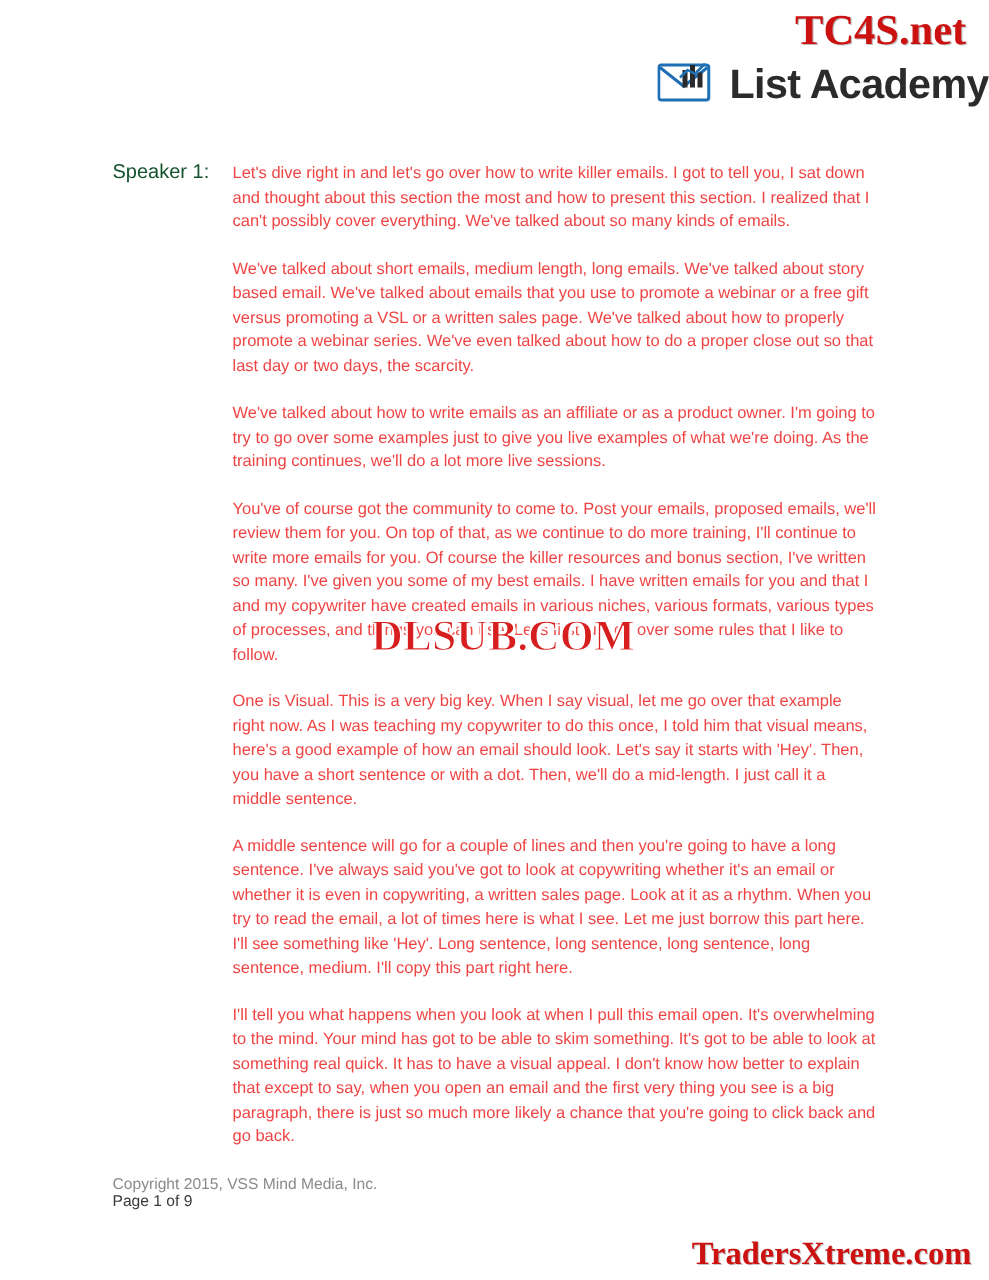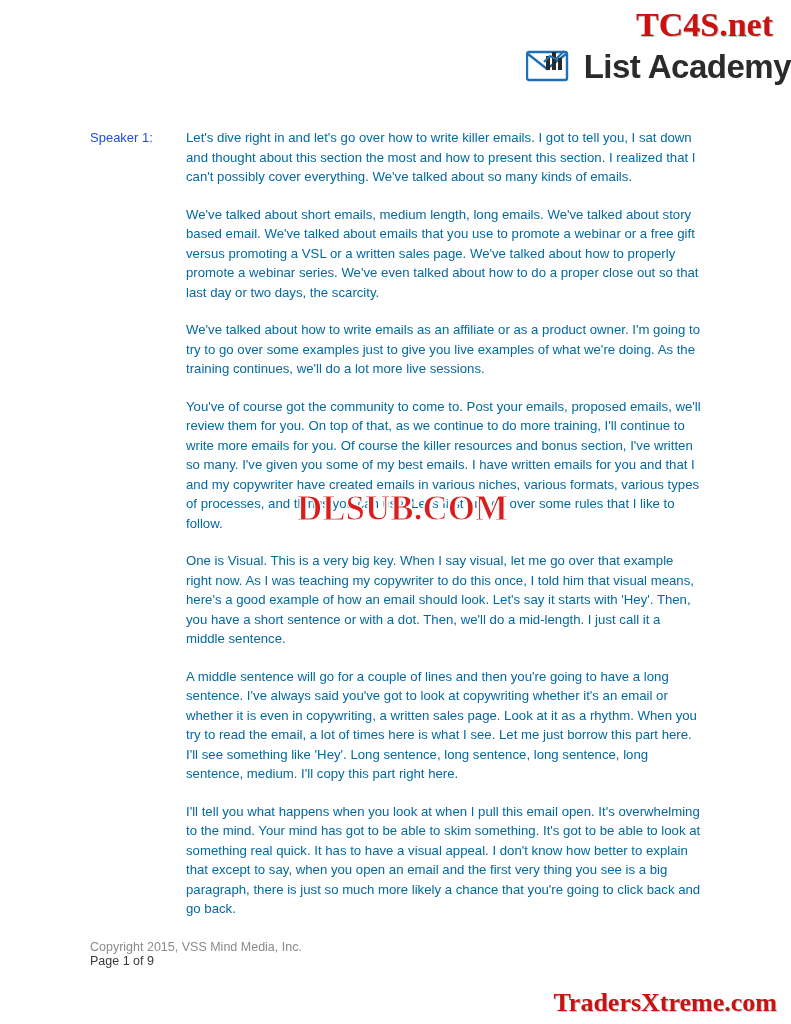--- a/index.html
+++ b/index.html
@@ -63,31 +63,31 @@
     left: 90px;
     width: 612px;
   }
   .speaker-row {
     display: flex;
     align-items: flex-start;
   }
   .speaker-label {
     width: 96px;
     flex: 0 0 96px;
-    font-size: 13px;
-    color: #1d4ed8;
+    font-size: 16px;
+    color: #14532d;
     line-height: 19.5px;
   }
   .speech-body {
     flex: 1 1 auto;
   }
   .para {
     font-size: 13.2px;
     line-height: 19.5px;
-    color: #0369a1;
+    color: #ef4444;
     margin: 0 0 18px 0;
     text-align: left;
   }
   .para:last-child {
     margin-bottom: 16px;
   }
   
   .center-watermark {
     position: absolute;
     top: 489px;

